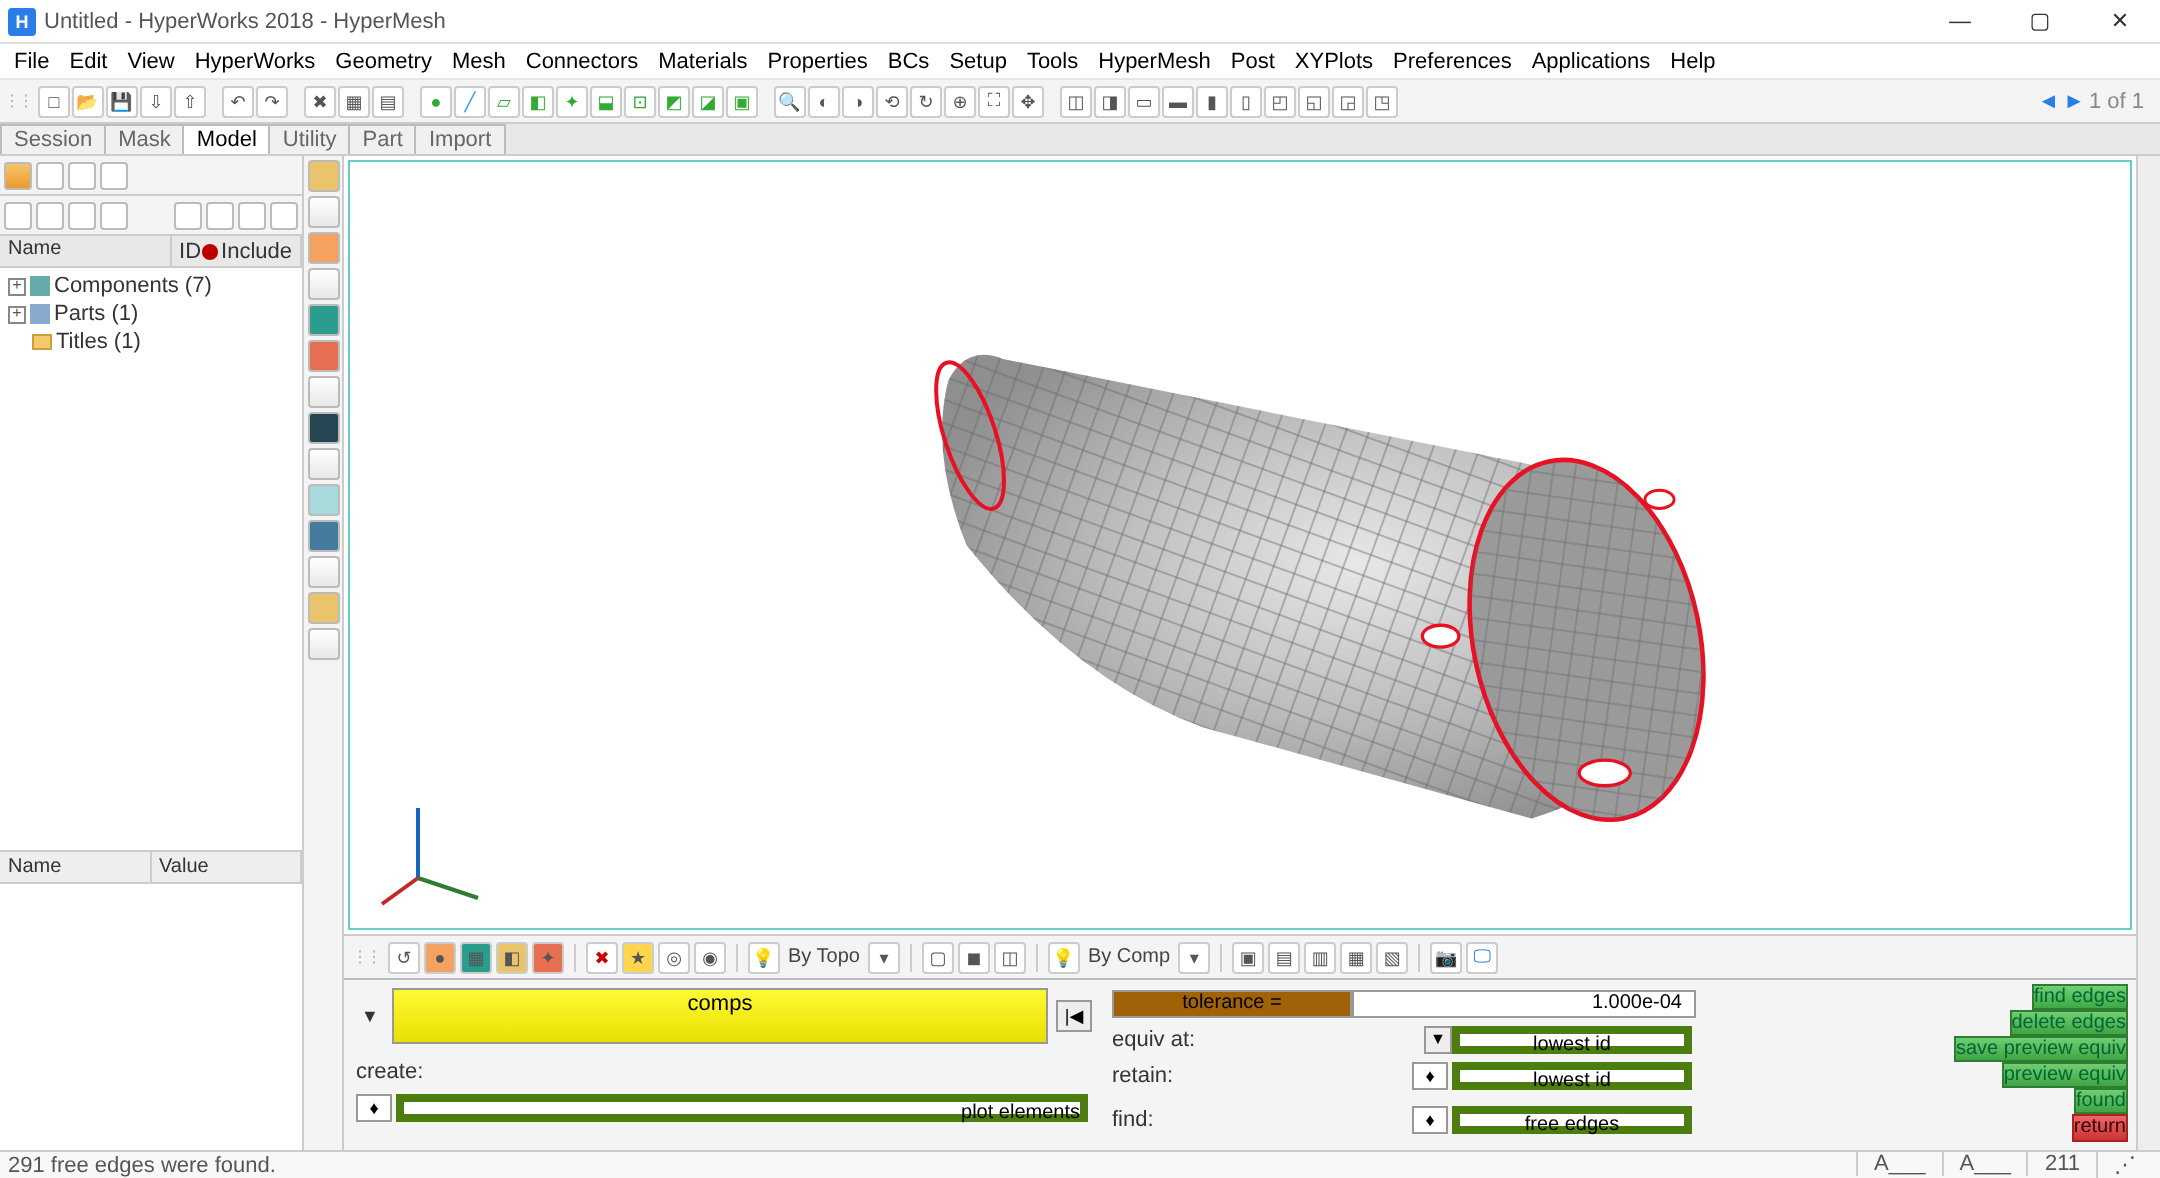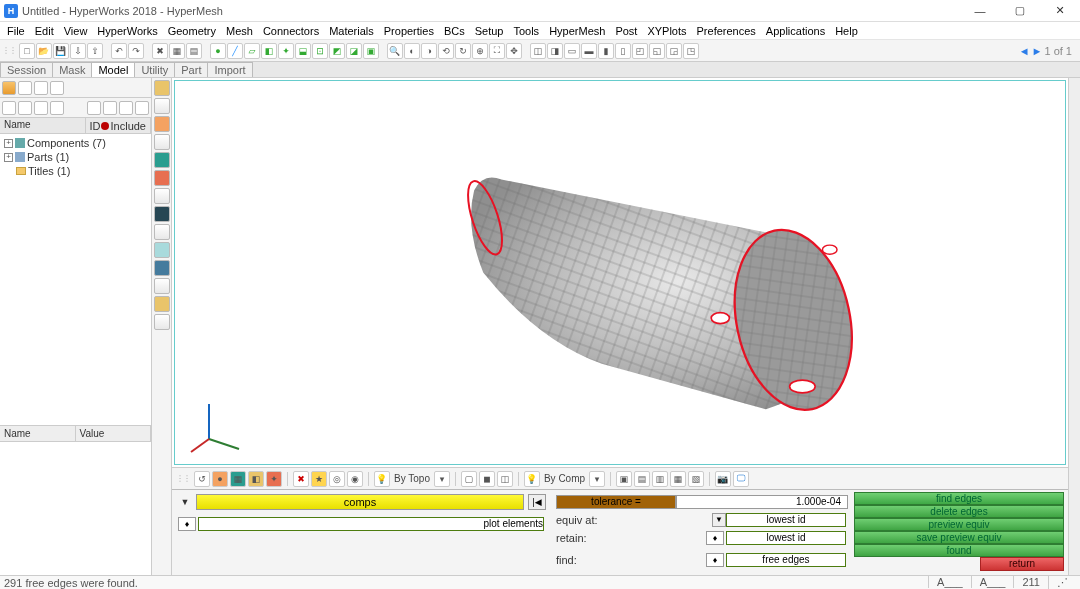--- a/index.html
+++ b/index.html
@@ -52,31 +52,31 @@
 .triad { position: absolute; left: 14px; bottom: 10px; width: 60px; height: 60px; }
 .triad line { stroke-width: 2; }
 
 .view-toolbar { height: 22px; border-top: 1px solid #ccc; background: #f4f4f4; display: flex; align-items: center; padding: 0 4px; gap: 2px; }
 .vt-label { font-size: 10px; color: #444; padding: 0 2px; }
 .vt-sep { width: 1px; height: 14px; background: #ccc; margin: 0 3px; }
 
 .bottom-panel { height: 86px; border-top: 1px solid #bbb; background: #f4f4f4; display: flex; position: relative; }
 .bp-left { flex: 0 0 380px; padding: 4px 6px; }
 .bp-mid { flex: 0 0 300px; padding: 4px 4px; }
-.bp-right { flex: 1; padding: 2px 4px 2px 2px; display: flex; flex-direction: column; gap: 0; }
+.bp-right { flex: 1; padding: 2px 4px 2px 2px; display: flex; flex-direction: column; gap: 0; align-items: flex-end; }
 
 .comps-row { display: flex; align-items: center; gap: 4px; margin-bottom: 6px; }
 .tri-btn { width: 14px; height: 14px; display: inline-flex; align-items: center; justify-content: center; font-size: 9px; color: #333; }
-.comps-btn { flex: 1; height: 16px; background: linear-gradient(#fff935,#e8e000); border: 1px solid #999; text-align: center; line-height: 14px; font-size: 11px; }
+.comps-btn { flex: 1; height: 28px; background: linear-gradient(#fff935,#e8e000); border: 1px solid #999; text-align: center; line-height: 14px; font-size: 11px; }
 .rewind { width: 18px; height: 16px; border: 1px solid #999; background: #eee; text-align: center; line-height: 14px; font-size: 9px; }
 
 .field-row { display: flex; align-items: center; height: 16px; margin-bottom: 2px; }
 .field-label { width: 60px; font-size: 11px; color: #333; }
 .spin { width: 18px; height: 14px; border: 1px solid #999; background: #fff; text-align: center; line-height: 12px; font-size: 9px; margin-right: 2px; }
-.field-val { flex: 1; height: 14px; border: 1px solid #4d7c0f; background: #fff; text-align: center; line-height: 12px; font-size: 10px; margin-right: 2px; }
+.field-val { flex: 1; height: 14px; border: 4px solid #4d7c0f; background: #fff; text-align: center; line-height: 12px; font-size: 10px; margin-right: 2px; }
 .dd { width: 14px; height: 14px; border: 1px solid #999; background: #eee; text-align: center; line-height: 12px; font-size: 8px; }
 
 .tol-row { display: flex; align-items: center; height: 16px; margin-bottom: 2px; }
 .tol-label { flex: 0 0 120px; height: 14px; border: 1px solid #999; background: #a16207; text-align: center; line-height: 12px; font-size: 10px; }
 .tol-val { flex: 1; height: 14px; border: 1px solid #999; background: #fff; text-align: right; padding-right: 6px; line-height: 12px; font-size: 10px; }
 
 .green-btn { height: 13px; background: #4caf50; background: linear-gradient(#6fce72,#3fa443); border: 1px solid #2e7d32; text-align: center; line-height: 12px; font-size: 10px; color: #072; color: #063; margin-bottom: 0; }
 .green-btn.r1 { background: linear-gradient(#70d074,#3fa845); }
 .red-btn { height: 14px; background: linear-gradient(#e66,#c33); border: 1px solid #a22; text-align: center; line-height: 12px; font-size: 10px; color: #300; }
 
@@ -338,20 +338,23 @@
       <span class="tb-btn" style="color:#06c">🖵</span>
     </div>
 
     <div class="bottom-panel">
       <div class="bp-left">
         <div class="comps-row">
           <span class="tri-btn">▼</span>
           <div class="comps-btn">comps</div>
           <div class="rewind">|◀</div>
         </div>
+        <div class="field-row" style="margin-top:6px">
+          <div class="field-label">create:</div>
+        </div>
         <div class="field-row">
           <span class="spin">♦</span>
           <div class="field-val" style="text-align:right">plot elements</div>
         </div>
       </div>
 
       <div class="bp-mid">
         <div class="tol-row">
           <div class="tol-label">tolerance =</div>
           <div class="tol-val">1.000e-04</div>
@@ -373,22 +376,22 @@
           <div class="field-label">find:</div>
           <span style="flex:1"></span>
           <span class="spin">♦</span>
           <div class="field-val" style="flex:0 0 120px">free edges</div>
         </div>
       </div>
 
       <div class="bp-right">
         <div class="green-btn r1">find edges</div>
         <div class="green-btn">delete edges</div>
+        <div class="green-btn">save preview equiv</div>
         <div class="green-btn">preview equiv</div>
-        <div class="green-btn">save preview equiv</div>
         <div style="display:flex">
           <div class="green-btn" style="flex:1">found</div>
         </div>
         <div class="red-btn" style="margin-left:60%">return</div>
       </div>
     </div>
   </div>
 
   <div class="scrollbar-v"></div>
 </div>

